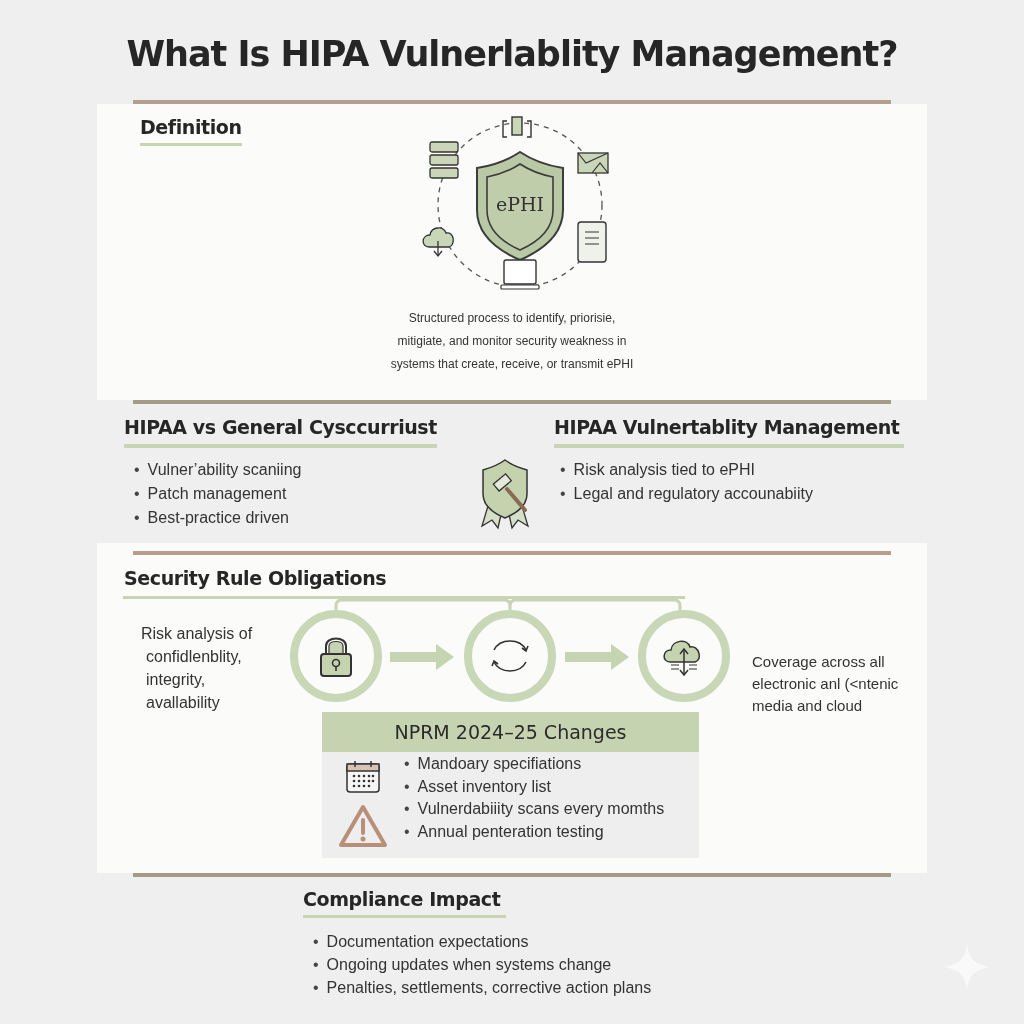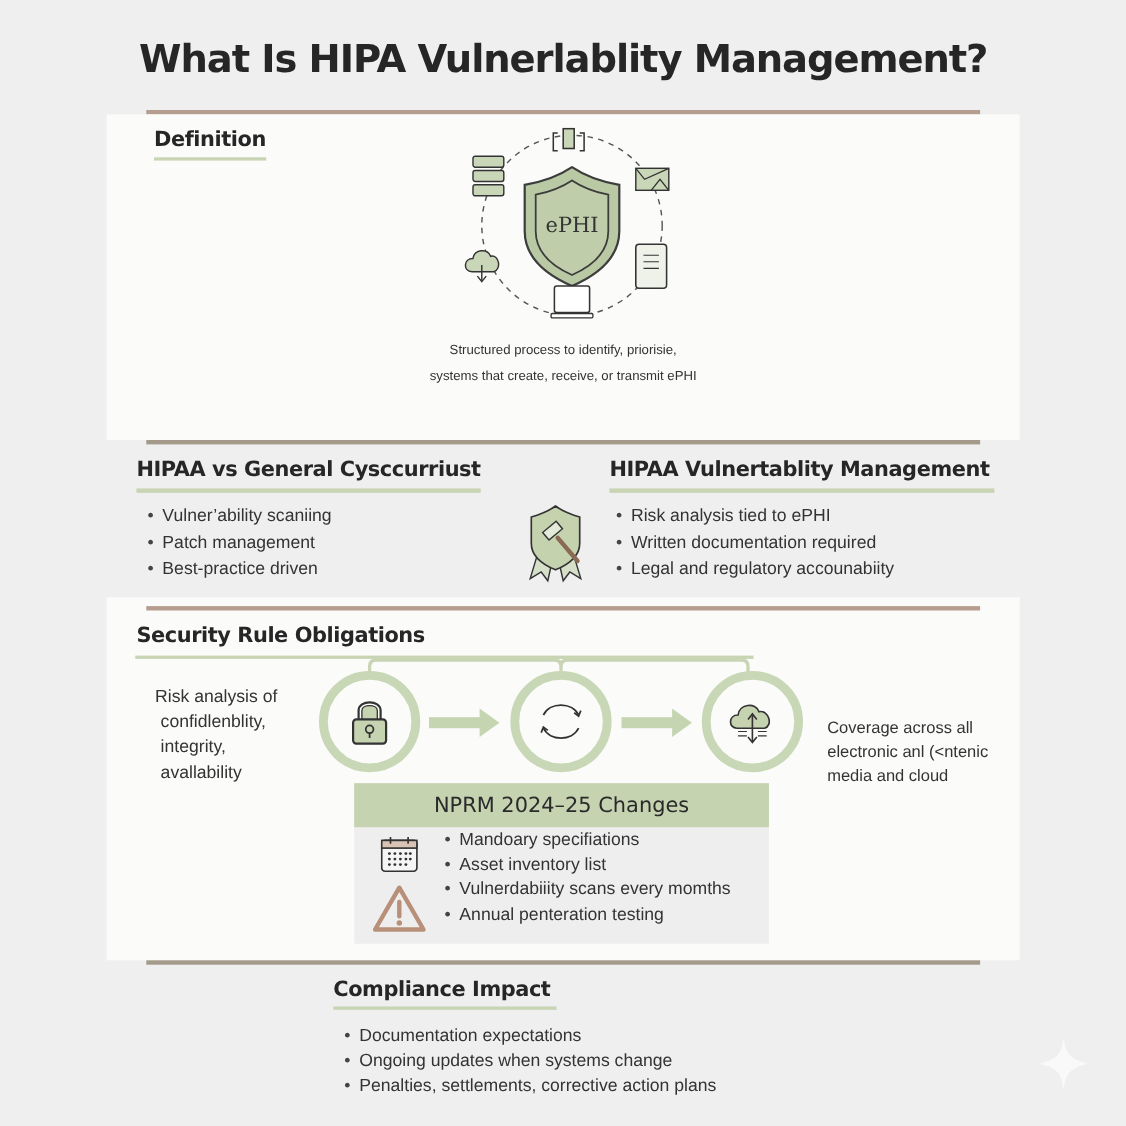--- a/index.html
+++ b/index.html
@@ -94,20 +94,21 @@
 
   <g transform="translate(18,115)">
     <path d="M6 22 C-2 22 -2 10 7 10 C8 2 20 0 23 8 C31 6 33 20 26 22 Z" fill="#c9d6b8" stroke="#333" stroke-width="1.3"></path>
     <line x1="15" y1="16" x2="15" y2="30" stroke="#333" stroke-width="1.3"></line>
     <path d="M11 26 L15 31 L19 26" fill="none" stroke="#333" stroke-width="1.3"></path>
   </g>
 </svg>
 
 <div class="abs body-text" style="left:300px; top:307px; width:424px; text-align:center;">
   <div>Structured process to identify, priorisie,</div>
+  <div>mitigiate, and monitor security weakness in</div>
   <div>systems that create, receive, or transmit ePHI</div>
 </div>
 
 <div class="abs rule grey" style="left:133px; top:400px; width:758px;"></div>
 
 <div class="abs" style="left:124px; top:416px;">
   <div class="h2" style="font-size:19px;">HIPAA vs General Cysccurriust</div>
   <ul class="bul" style="margin-top:10px; padding-left:10px;">
     <li>Vulner’ability scaniing</li>
     <li>Patch management</li>
@@ -120,21 +121,20 @@
   <path d="M42 48 L48 68 L38 62 L32 70 L28 52" fill="#d6dfc8" stroke="#333" stroke-width="1.3"></path>
   <path d="M25 2 C17 8 10 10 3 12 L3 36 C3 48 13 55 25 60 C37 55 47 48 47 36 L47 12 C40 10 33 8 25 2 Z" fill="#c4d2ae" stroke="#333" stroke-width="1.5"></path>
   <rect x="14" y="20" width="16" height="9" transform="rotate(-40 22 24)" fill="#e4ead9" stroke="#333" stroke-width="1.3"></rect>
   <line x1="27" y1="31" x2="45" y2="52" stroke="#8a6a55" stroke-width="4" stroke-linecap="round"></line>
 </svg>
 
 <div class="abs" style="left:554px; top:416px;">
   <div class="h2" style="font-size:19px; padding-right:4px;">HIPAA Vulnertablity Management</div>
   <ul class="bul" style="margin-top:10px; padding-left:6px;">
     <li>Risk analysis tied to ePHI</li>
-    <li>Written documentation required</li>
     <li>Legal and regulatory accounabiity</li>
   </ul>
 </div>
 
 <div class="abs panel" style="left:97px; top:543px; width:830px; height:330px;"></div>
 <div class="abs rule" style="left:133px; top:551px; width:758px;"></div>
 
 <div class="abs" style="left:124px; top:567px; width:560px;">
   <div class="h2" style="font-size:19px; border-bottom:none;">Security Rule Obligations</div>
 </div>

